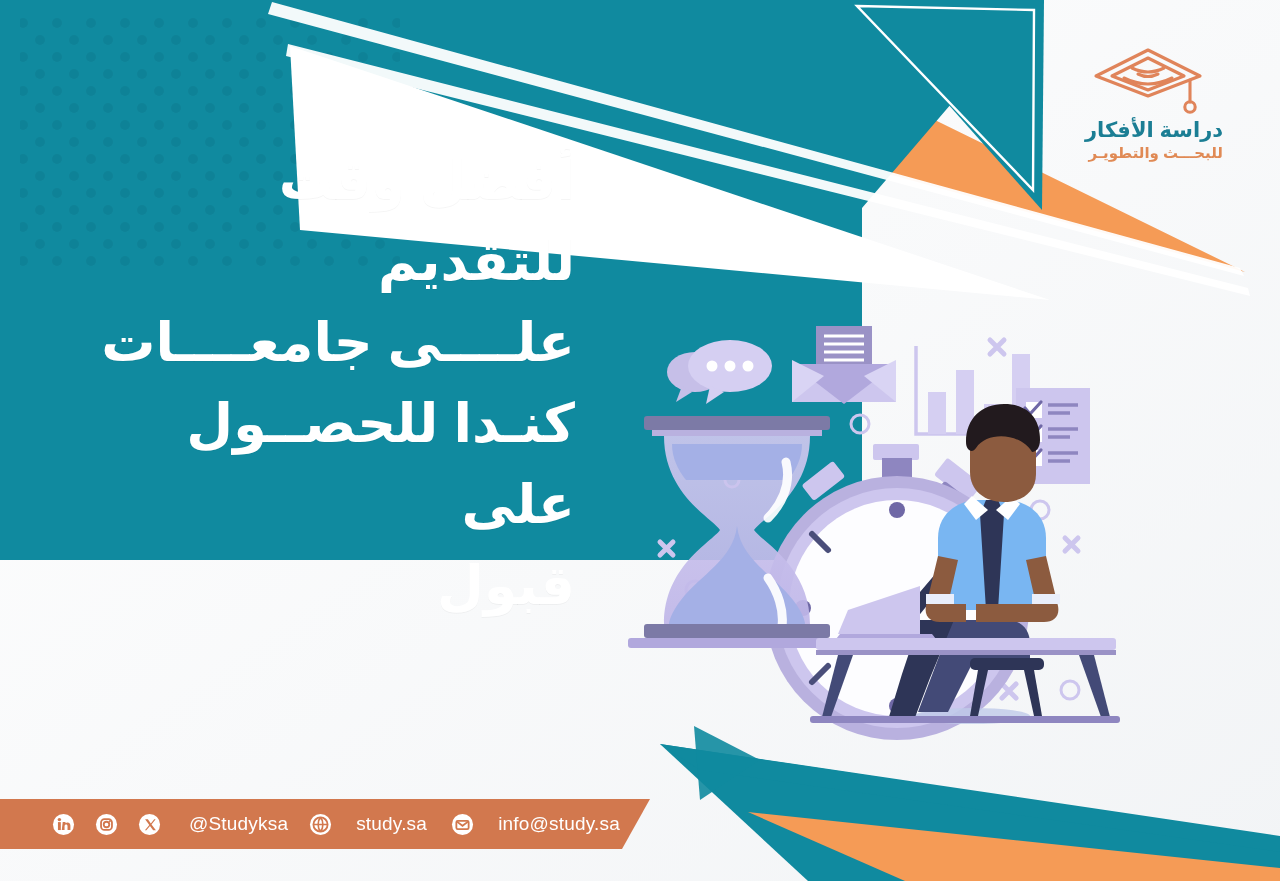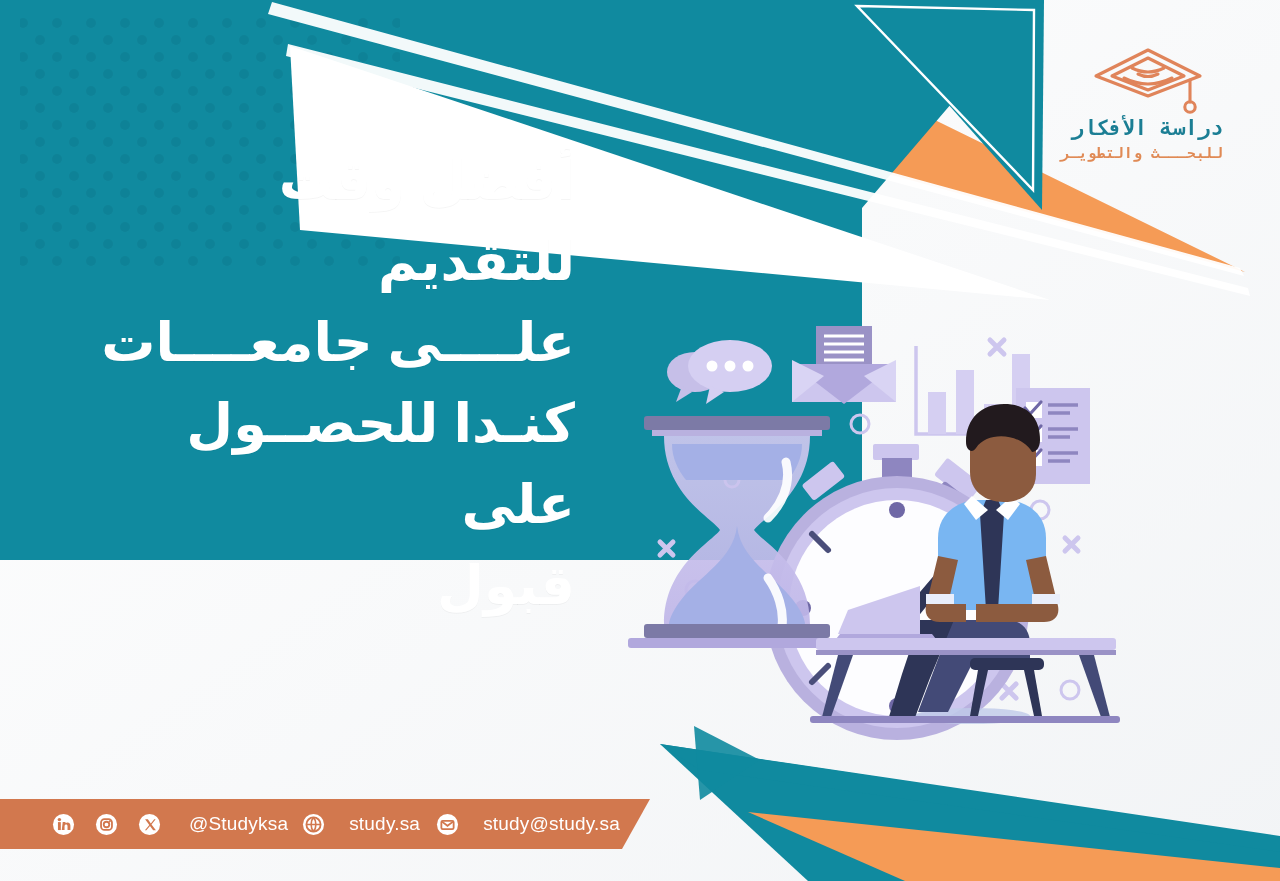--- a/index.html
+++ b/index.html
@@ -27,21 +27,21 @@
     line-height:1.50;
     letter-spacing:0px;
     white-space:pre-line;
     text-shadow:0 1px 0 rgba(0,0,0,.04);
     z-index:6;
   }
 
   
   .logo-wrap{
     position:absolute;left:1073px;top:44px;width:150px;height:130px;
-    z-index:7;text-align:center;direction:rtl;font-family:Liberation Mono, monospace;
+    z-index:7;text-align:right;direction:rtl;
   }
   .logo-cap{display:block;margin:0 auto;}
   .logo-name{
     margin-top:2px;color:#1b7e94;font-size:21px;font-weight:bold;
     letter-spacing:0px;line-height:1.1;white-space:nowrap;
   }
   .logo-sub{
     margin-top:3px;color:#e08a55;font-size:15px;font-weight:bold;
     letter-spacing:1px;white-space:nowrap;
   }
@@ -344,18 +344,18 @@
       <span class="fspace-2"></span>
 
       <div class="fgroup">
         <span class="ficon">
           <svg width="23" height="23" viewBox="0 0 24 24">
             <circle cx="12" cy="12" r="11" fill="#ffffff"></circle>
             <rect x="5.6" y="8.2" width="12.8" height="8.6" rx="1.4" fill="none" stroke="#d2784e" stroke-width="1.9"></rect>
             <path d="M6.2,9 L12,13.4 L17.8,9" fill="none" stroke="#d2784e" stroke-width="1.9"></path>
           </svg>
         </span>
-        <span class="flabel">study@study.sa</span>
+        <span class="flabel">info@study.sa</span>
       </div>
     </div>
   </div>
 
 </div>
 
 </body></html>

